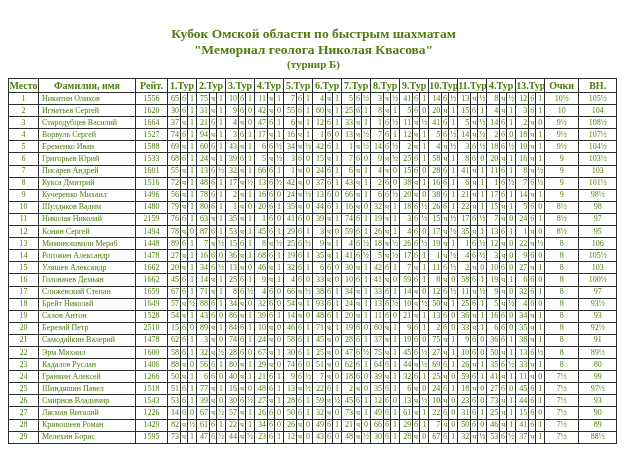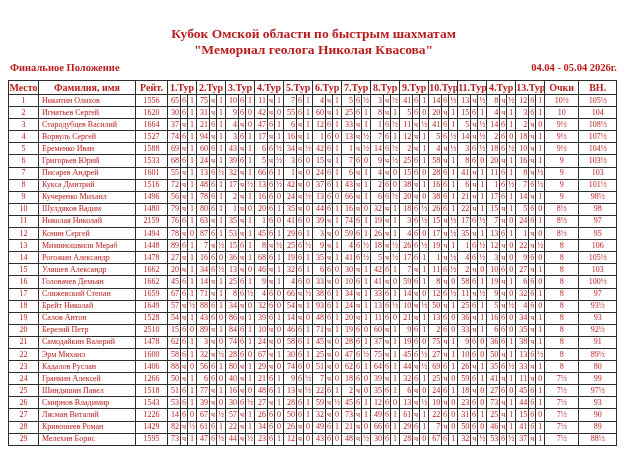--- a/index.html
+++ b/index.html
@@ -1,20 +1,20 @@
 <!DOCTYPE html>
 <html><head>
 <meta charset="utf-8">
 <style>
   html,body{margin:0;padding:0;background:#fff;}
   .page{
     position:relative;
     width:627px;height:468px;
     background:#ffffff;
-    color:#b91c1c;
+    color:#4d7c0f;
     font-family:"Liberation Serif","DejaVu Serif",serif;
     overflow:hidden;
     box-sizing:border-box;
     padding:26px 8px 0 8px;
   }
   .title-block{text-align:center;font-weight:bold;}
   .title-1{font-size:13.5px;line-height:15px;}
   .title-2{font-size:13.5px;line-height:15px;margin-top:1px;}
   .title-3{font-size:11px;line-height:13px;margin-top:1px;}
   .meta-row{
@@ -44,24 +44,21 @@
   .standings td.clr{text-align:center;}
   .standings td.res{text-align:center;}
 </style>
 </head>
 <body>
 
 <div class="page">
   <div class="title-block">
     <div class="title-1">Кубок Омской области по быстрым шахматам</div>
     <div class="title-2">"Мемориал геолога Николая Квасова"</div>
-  </div>
-  <div class="meta-row">
-    <span>Финальное Положение</span>
-    <span>04.04 - 05.04 2026г.</span>
+    <div class="title-3">(турнир Б)</div>
   </div>
   <table class="standings">
     <colgroup>
         <col style="width: 30px;">
         <col style="width: 97px;">
         <col style="width: 32px;">
         <col style="width: 13px;">
         <col style="width: 7px;">
         <col style="width: 9px;">
         <col style="width: 13px;">

